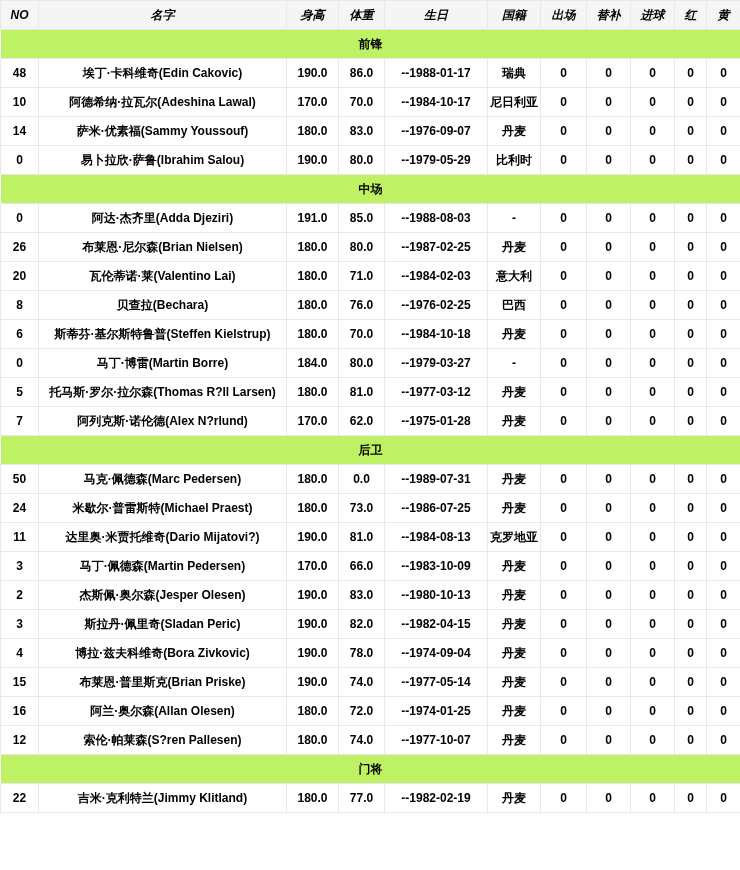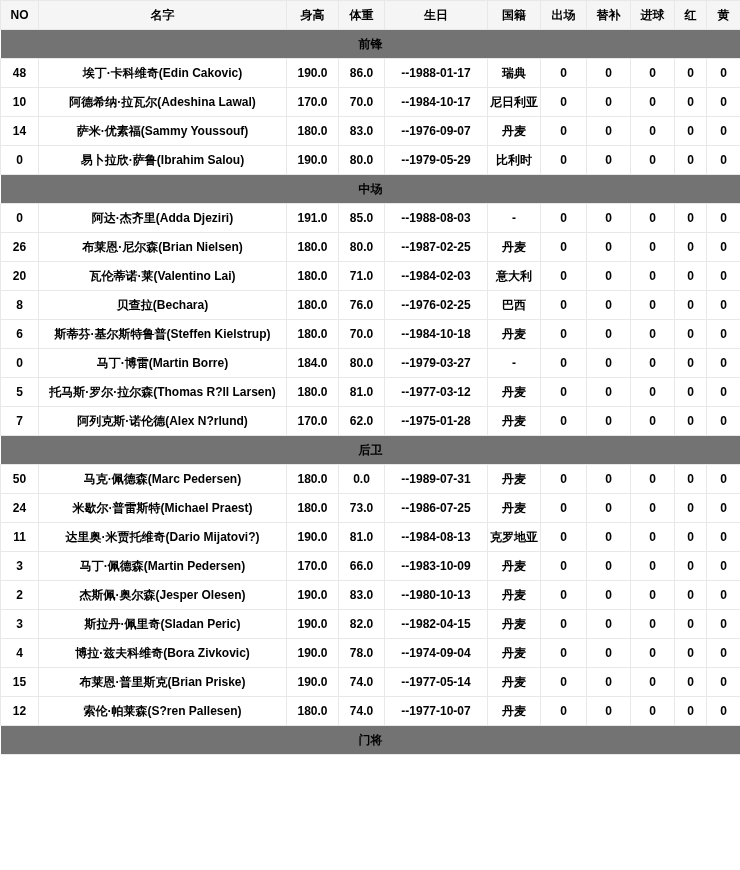--- a/index.html
+++ b/index.html
@@ -24,25 +24,26 @@
     color: #000000;
     text-align: center;
     vertical-align: middle;
     height: 28px;
     padding: 0 2px;
     white-space: nowrap;
     overflow: hidden;
   }
   table.roster th {
     background: #f5f5f5;
+    font-style: italic;
   }
   table.roster td.section-cell {
     border-left: none;
     border-right: none;
-    background: #737373;
+    background: #bef264;
     font-family: Liberation Serif, serif;
   }
 </style>
 </head>
 <body>
 
 <table class="roster">
   <colgroup>
     <col style="width:38px">
     <col style="width:248px">
@@ -335,29 +336,55 @@
         <td>74.0</td>
         <td>--1977-05-14</td>
         <td>丹麦</td>
         <td>0</td>
         <td>0</td>
         <td>0</td>
         <td>0</td>
         <td>0</td>
       </tr>
       <tr>
+        <td>16</td>
+        <td>阿兰·奥尔森(Allan Olesen)</td>
+        <td>180.0</td>
+        <td>72.0</td>
+        <td>--1974-01-25</td>
+        <td>丹麦</td>
+        <td>0</td>
+        <td>0</td>
+        <td>0</td>
+        <td>0</td>
+        <td>0</td>
+      </tr>
+      <tr>
         <td>12</td>
         <td>索伦·帕莱森(S?ren Pallesen)</td>
         <td>180.0</td>
         <td>74.0</td>
         <td>--1977-10-07</td>
         <td>丹麦</td>
         <td>0</td>
         <td>0</td>
         <td>0</td>
         <td>0</td>
         <td>0</td>
       </tr>
       <tr>
         <td class="section-cell" colspan="11">门将</td>
+      </tr>
+      <tr>
+        <td>22</td>
+        <td>吉米·克利特兰(Jimmy Klitland)</td>
+        <td>180.0</td>
+        <td>77.0</td>
+        <td>--1982-02-19</td>
+        <td>丹麦</td>
+        <td>0</td>
+        <td>0</td>
+        <td>0</td>
+        <td>0</td>
+        <td>0</td>
       </tr>
     </tbody>
 </table>
 
 </body></html>

